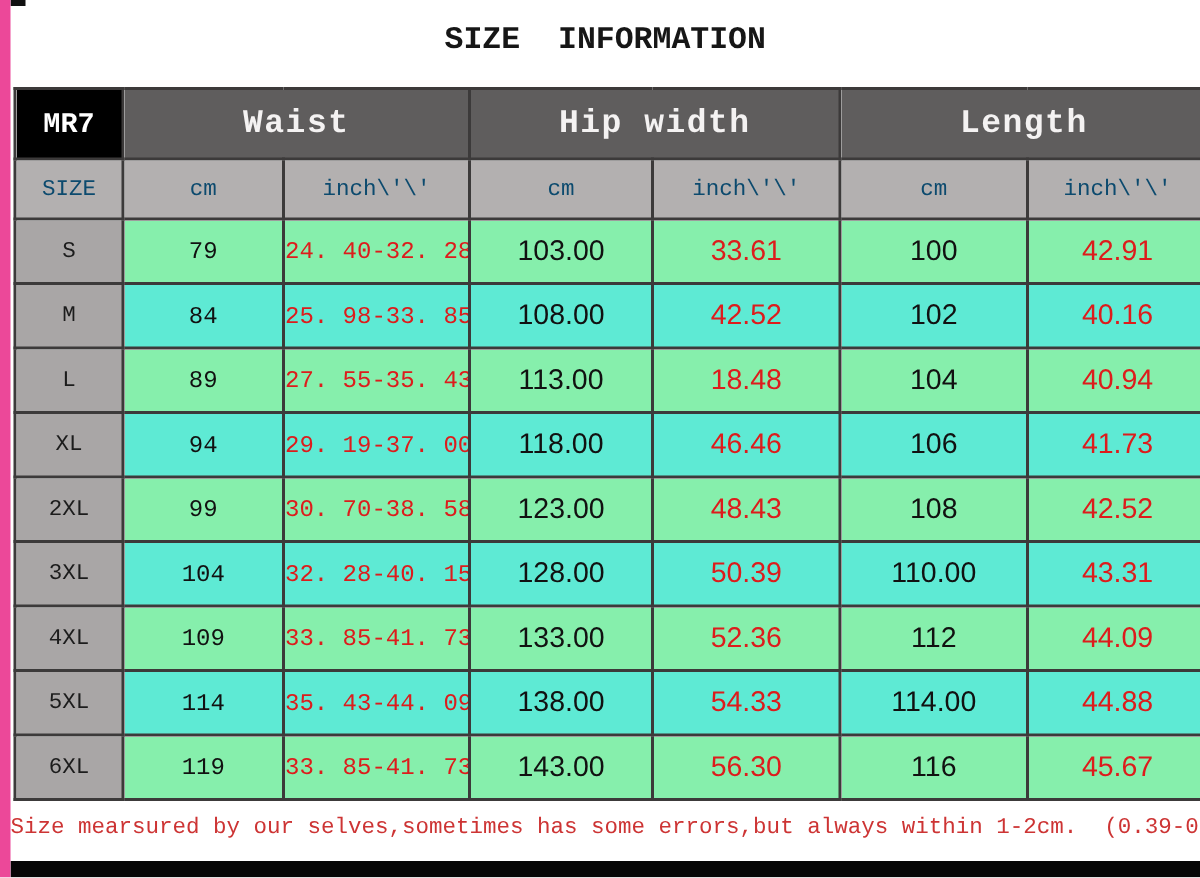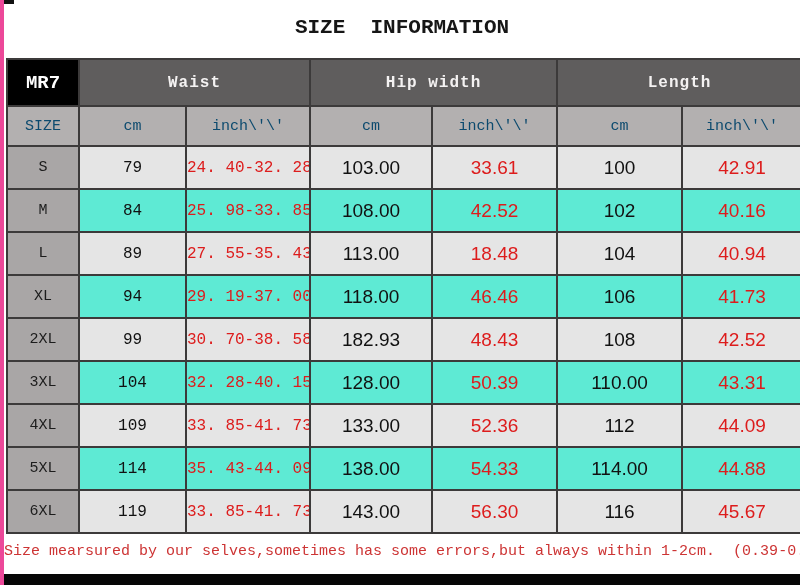--- a/index.html
+++ b/index.html
@@ -1,21 +1,21 @@
 <!DOCTYPE html>
 <html><head>
 <meta charset="utf-8">
 <style>
   html,body{margin:0;padding:0;background:#ffffff;}
   .page{
     position:relative;
     width:800px;height:585px;
     background:#ffffff;
     overflow:hidden;
-    border-left:4px solid #ec4899;
+    border-left:7px solid #ec4899;
     box-sizing:border-box;
     font-family:"Liberation Mono", monospace;
   }
   .corner-mark{
     position:absolute;left:0;top:0;width:10px;height:4px;background:#111;
   }
   .title{
     position:absolute;top:16px;left:0;width:100%;
     text-align:center;
     font-family:"Liberation Mono", monospace;
@@ -38,37 +38,37 @@
   tr.group-row{height:47px;padding-left:36px;}
   tr.unit-row{height:40px;}
   tr.data-row{height:43px;}
   .brand-cell{
     background:#000000;color:#ffffff;
     font-size:19px;font-weight:bold;
     font-family:"Liberation Mono", monospace;
   }
   .group-cell{
     background:#5f5d5d;color:#f4f2f2;
-    font-size:16px;font-weight:bold;
+    font-size:22px;font-weight:bold;
     letter-spacing:1px;
     font-family:"Liberation Mono", monospace;
   }
   .unit-cell{
     background:#b3b0b0;color:#0c4a6e;
     font-size:15px;
     font-family:"Liberation Mono", monospace;
     white-space:pre;
   }
   .size-cell{
     background:#a9a6a6;color:#1c1c1c;
     font-size:15px;
     font-family:"Liberation Mono", monospace;
   }
   td.v{background:#5eead4;}
-  tr.alt td.v{background:#e5e5e5;margin-top:12px;}
+  tr.alt td.v{background:#86efac;margin-top:12px;}
   .mono-val{
     font-family:"Liberation Mono", monospace;
     font-size:16px;color:#111111;white-space:pre;
   }
   .sans-val{
     font-family:"Liberation Sans", sans-serif;
     font-size:19px;color:#111111;
   }
   .red{color:#dd1c1c !important;}
   .footnote{
@@ -157,21 +157,21 @@
       <td class="v sans-val">118.00</td>
       <td class="v sans-val red">46.46</td>
       <td class="v sans-val">106</td>
       <td class="v sans-val red">41.73</td>
     </tr>
 
     <tr class="data-row alt">
       <td class="size-cell">2XL</td>
       <td class="v mono-val">99</td>
       <td class="v mono-val red">30. 70-38. 58</td>
-      <td class="v sans-val">182.93</td>
+      <td class="v sans-val">123.00</td>
       <td class="v sans-val red">48.43</td>
       <td class="v sans-val">108</td>
       <td class="v sans-val red">42.52</td>
     </tr>
 
     <tr class="data-row">
       <td class="size-cell">3XL</td>
       <td class="v mono-val">104</td>
       <td class="v mono-val red">32. 28-40. 15</td>
       <td class="v sans-val">128.00</td>

